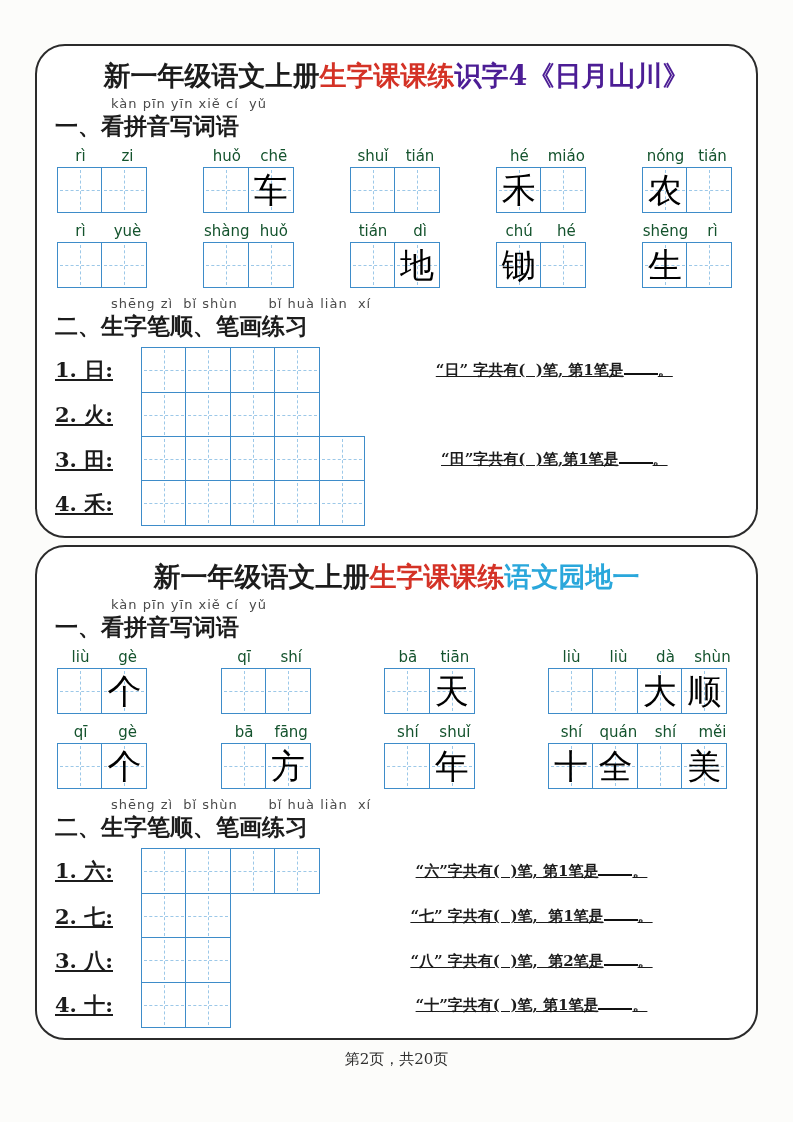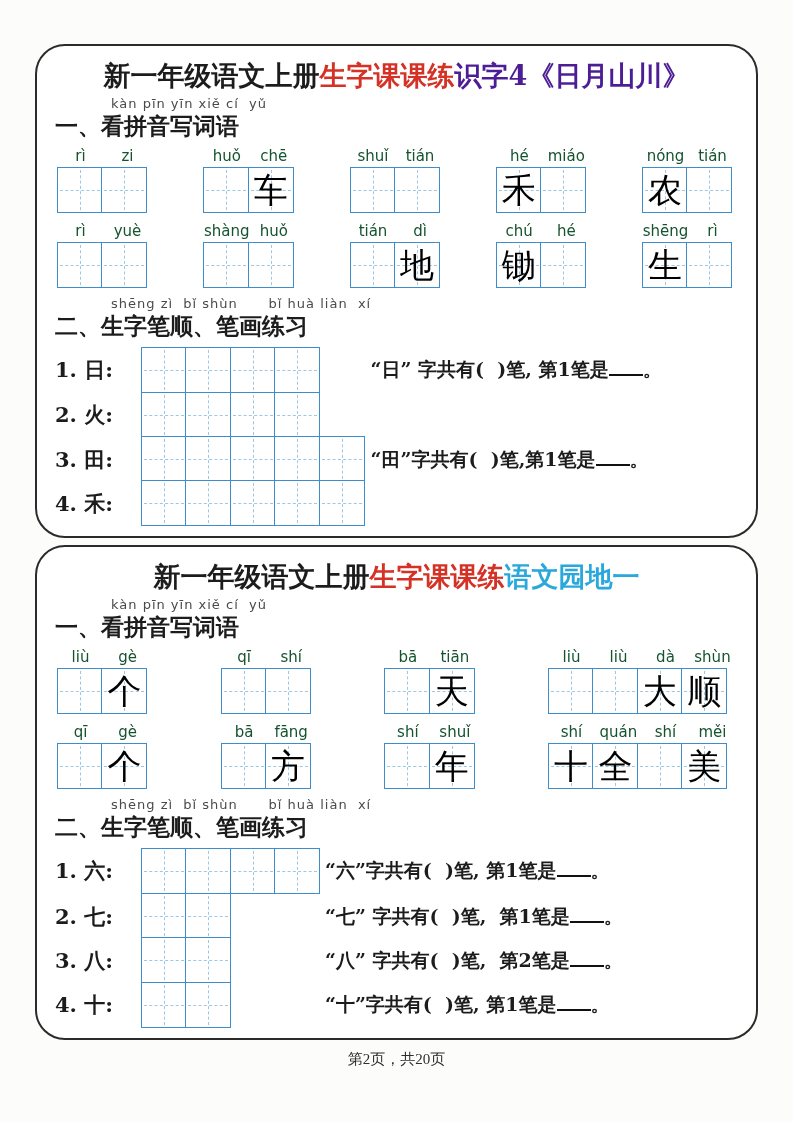--- a/index.html
+++ b/index.html
@@ -53,37 +53,37 @@
   .cell::before {
     content:""; position:absolute; left:2px; right:2px; top:50%;
     border-top:1.3px dashed var(--box-guide, #9cc8e8);
   }
   .cell::after {
     content:""; position:absolute; top:2px; bottom:2px; left:50%;
     border-left:1.3px dashed var(--box-guide, #9cc8e8);
   }
   .cell-char { position:relative; z-index:1; font-size:34px; line-height:1; color:#000; }
 
-  .stroke-rows { display:flex; flex-direction:column; margin:2px 2px 0 2px; }
+  .stroke-rows { display:flex; flex-direction:column; margin:2px 2px 0 2px;text-decoration:underline; }
   .stroke-row { display:flex; align-items:center; }
   .stroke-row:not(:first-child) .cell { margin-top:-1.6px; }
   .stroke-label { width:86px; flex:0 0 86px; font-size:21px; font-weight:bold; white-space:pre; }
   .stroke-boxes { display:flex; }
   .question {
-    flex:1; text-align:left; font-size:19px;
+    flex:1; text-align:center; font-size:15px;
     white-space:nowrap; font-weight:bold;
   }
   .question span { white-space:pre; }
   .blank {
     display:inline-block; width:34px; height:3px;
     border-bottom:2px solid #111;
     vertical-align:baseline;
   }
   .footer {
-    text-align:center; font-size:15px; color:#2e2e2e; margin-top:10px;font-family:Liberation Serif, serif;
+    text-align:center; font-size:15px; color:#2e2e2e; margin-top:10px;
   }
 </style>
 </head>
 <body style="--box-border: #3e8cc9; --box-guide: #9cc8e8;">
 
 <div class="page">
   <div id="sheets">
   <div class="panel">
     <div class="title"><span class="" style="color: rgb(28, 28, 28);">新一年级语文上册</span><span class="" style="color: rgb(212, 50, 38);">生字课课练</span><span class="" style="color: #4c1d95;">识字4《日月山川》</span></div>
     <div class="pinyin-label">kàn pīn yīn xiě cí  yǔ</div>

